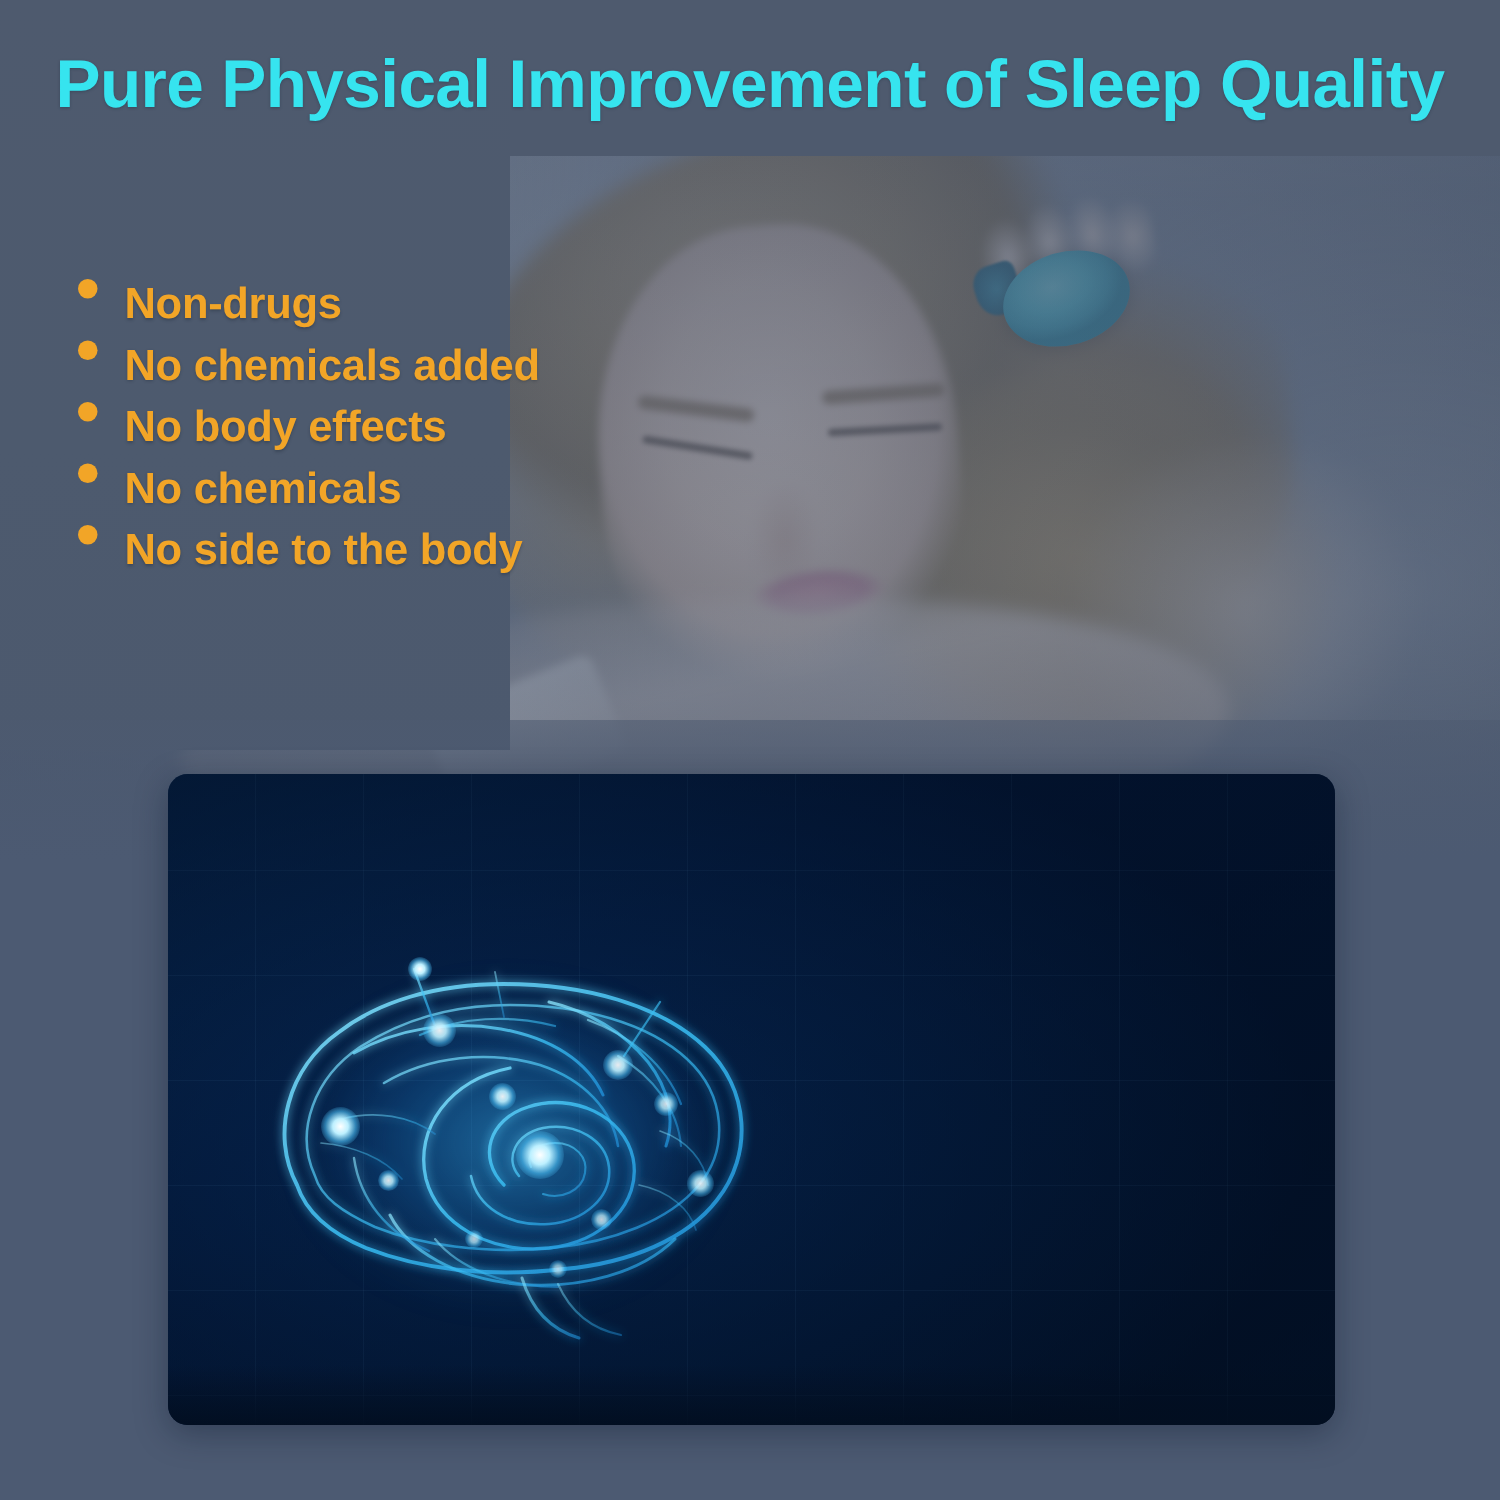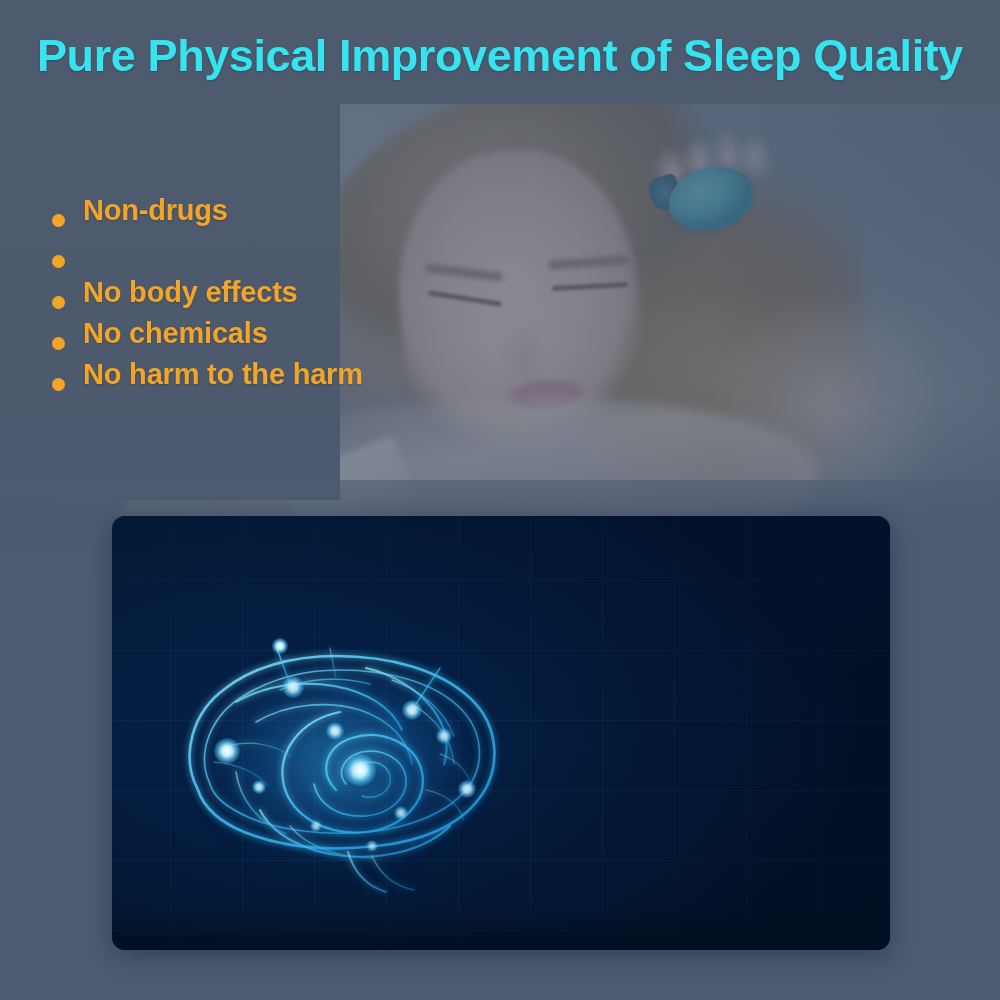--- a/index.html
+++ b/index.html
@@ -143,21 +143,21 @@
     text-align:center;
     font-size:45px;line-height:52px;font-weight:700;
     letter-spacing:-.4px;
     color:#36e4ef;
     white-space:nowrap;
     text-shadow:0 1px 2px rgba(20,40,60,.35);
   }
 
   
   .bullets{position:absolute;left:52px;top:186px;}
-  .bullet-row{display:flex;align-items:flex-end;height:41px;}
+  .bullet-row{display:flex;align-items:flex-start;height:41px;}
   .bullet-dot{
     width:13px;height:13px;border-radius:50%;background:#f2a527;
     margin-right:18px;flex:0 0 auto;
   }
   .bullet-text{
     font-size:29px;line-height:34px;font-weight:700;color:#f2a527;
     letter-spacing:-.2px;white-space:nowrap;
     text-shadow:0 1px 2px rgba(30,40,55,.35);
   }
 
@@ -237,32 +237,33 @@
 
   <div class="headline">Pure Physical Improvement of Sleep Quality</div>
 
   <div class="bullets">
     <div class="bullet-row">
       <span class="bullet-dot"></span>
       <span class="bullet-text">Non-drugs</span>
     </div>
     <div class="bullet-row">
       <span class="bullet-dot"></span>
+      <span class="bullet-text">No chemicals added</span>
     </div>
     <div class="bullet-row">
       <span class="bullet-dot"></span>
       <span class="bullet-text">No body effects</span>
     </div>
     <div class="bullet-row">
       <span class="bullet-dot"></span>
       <span class="bullet-text">No chemicals</span>
     </div>
     <div class="bullet-row">
       <span class="bullet-dot"></span>
-      <span class="bullet-text">No harm to the harm</span>
+      <span class="bullet-text">No side to the body</span>
     </div>
   </div>
 
   <div class="panel">
     <div class="panel-grid"></div>
     <div class="panel-vignette"></div>
 
     <div class="brain-wrap">
       <div class="brain-glow"></div>
       <svg class="brain-svg" width="400" height="320" viewBox="0 0 400 320">

